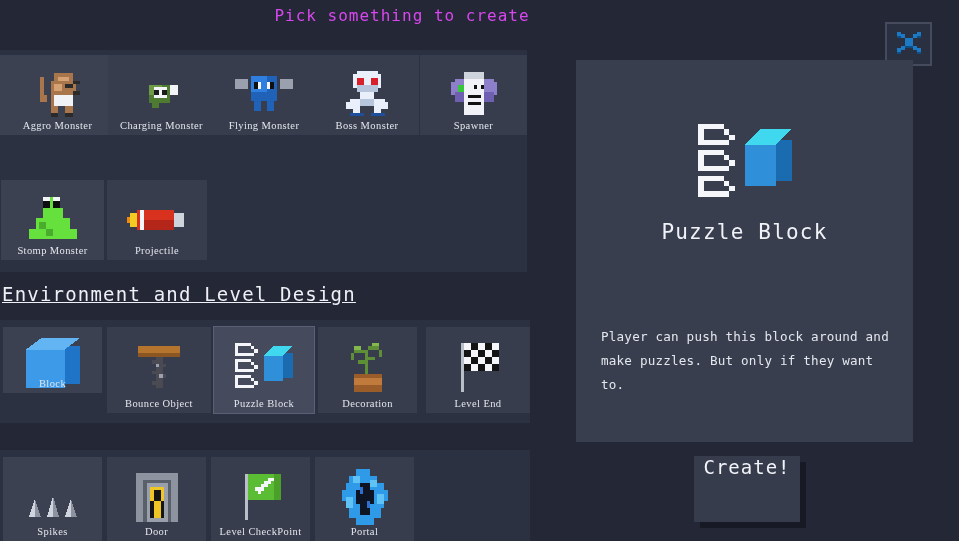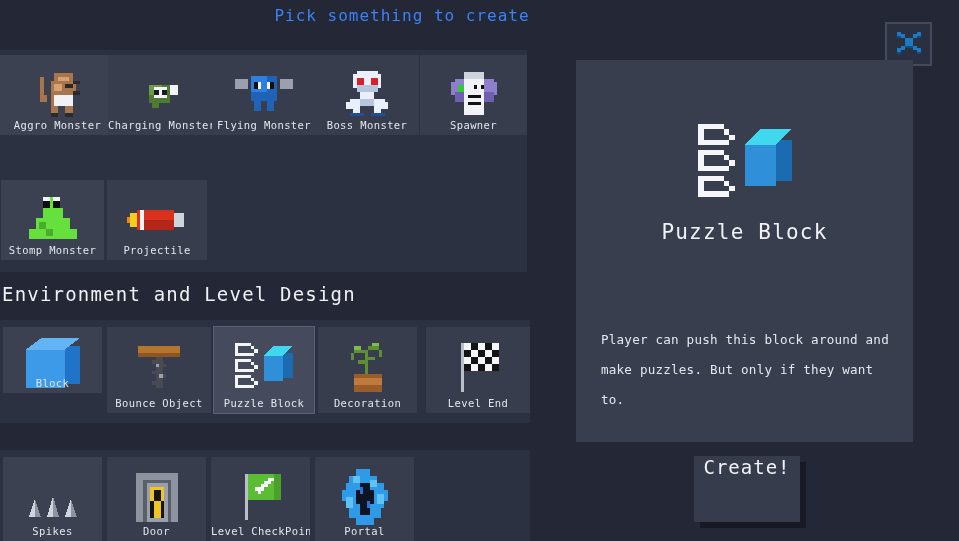--- a/index.html
+++ b/index.html
@@ -8,21 +8,21 @@
     width:959px; height:541px;
     background:#242836;
     font-family:"DejaVu Sans Mono", monospace;
     overflow:hidden;
   }
   #root { position:relative; width:959px; height:541px; background:#242836; }
 
   
   .title {
     position:absolute; top:6px; left:0; width:804px;
-    text-align:center; color:#3b82f6;
+    text-align:center; color:#d946ef;
     font-size:16px; letter-spacing:1px;
   }
 
   
   .close-btn {
     position:absolute; left:885px; top:22px; width:47px; height:44px;
     background:#2b3040; border:2px solid #454b5d;
     display:flex; align-items:center; justify-content:center;
     cursor:pointer;
   }
@@ -35,20 +35,21 @@
   }
   #mon-panel  { top:50px;  width:527px; height:222px; }
   #env-panel  { top:320px; width:530px; height:103px; }
   #env-panel2 { top:450px; width:530px; height:91px;  }
 
   
   .tile {
     position:absolute;
     background:#3b4150;
     cursor:pointer;
+    font-family:Liberation Serif, serif;
   }
   .tile.dim { background:#373d4c; }
   .tile.selected {
     background:#454b5c;
     outline:1px solid #5a6075;
   }
   .tile .tile-label {
     position:absolute; bottom:4px; left:0; width:100%;
     text-align:center;
     color:#e3e6ee; font-size:10.5px; letter-spacing:0.4px;
@@ -56,42 +57,42 @@
   }
   .tile .tile-icon {
     position:absolute; left:0; top:4px; width:100%; height:72px;
     display:flex; align-items:center; justify-content:center;
   }
   .tile .tile-icon svg { image-rendering:pixelated; display:block; }
 
   
   .section-heading {
     position:absolute; left:2px; top:283px;
-    color:#eef0f6; font-size:19px; letter-spacing:1.2px;
+    color:#eef0f6; font-size:19px; letter-spacing:1.2px;text-decoration:underline;
   }
 
   
   #detail-panel {
     position:absolute; left:576px; top:60px;
     width:337px; height:382px;
     background:#383e4d;
   }
   #detail-icon {
     position:absolute; left:0; top:58px; width:100%; height:90px;
     display:flex; align-items:center; justify-content:center;
   }
   #detail-icon svg { image-rendering:pixelated; }
   #detail-name {
     position:absolute; left:0; top:160px; width:100%;
     text-align:center; color:#f0f2f8;
     font-size:21px; letter-spacing:1.2px;
   }
   #detail-desc {
     position:absolute; left:25px; top:265px; width:292px;
-    color:#e4e7ef; font-size:12.6px; line-height:30px;
+    color:#e4e7ef; font-size:12.6px; line-height:24px;
     letter-spacing:0.2px;
   }
 
   
   #create-btn {
     position:absolute; left:694px; top:456px;
     width:106px; height:66px;
     background:#363c4b;
     box-shadow:6px 6px 0 rgba(13,15,24,0.55);
     display:flex; align-items:flex-start; justify-content:center;

